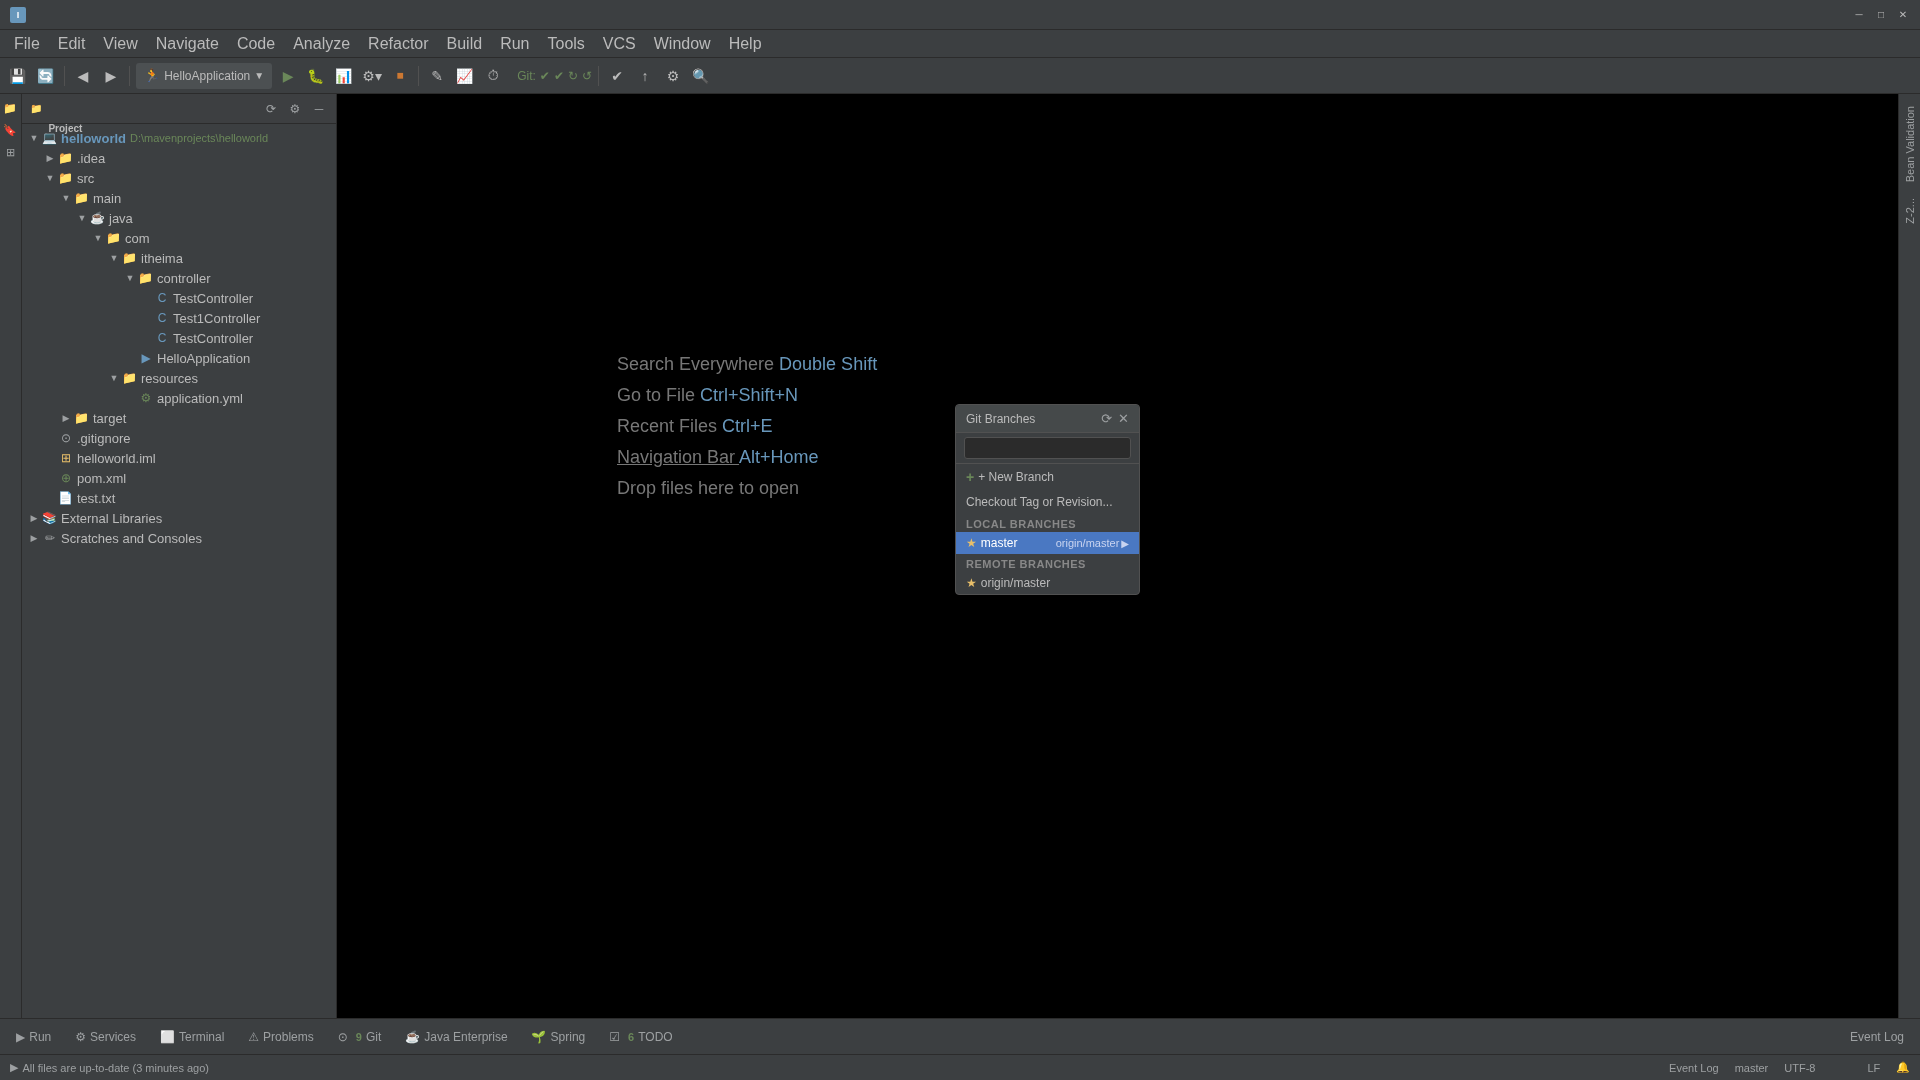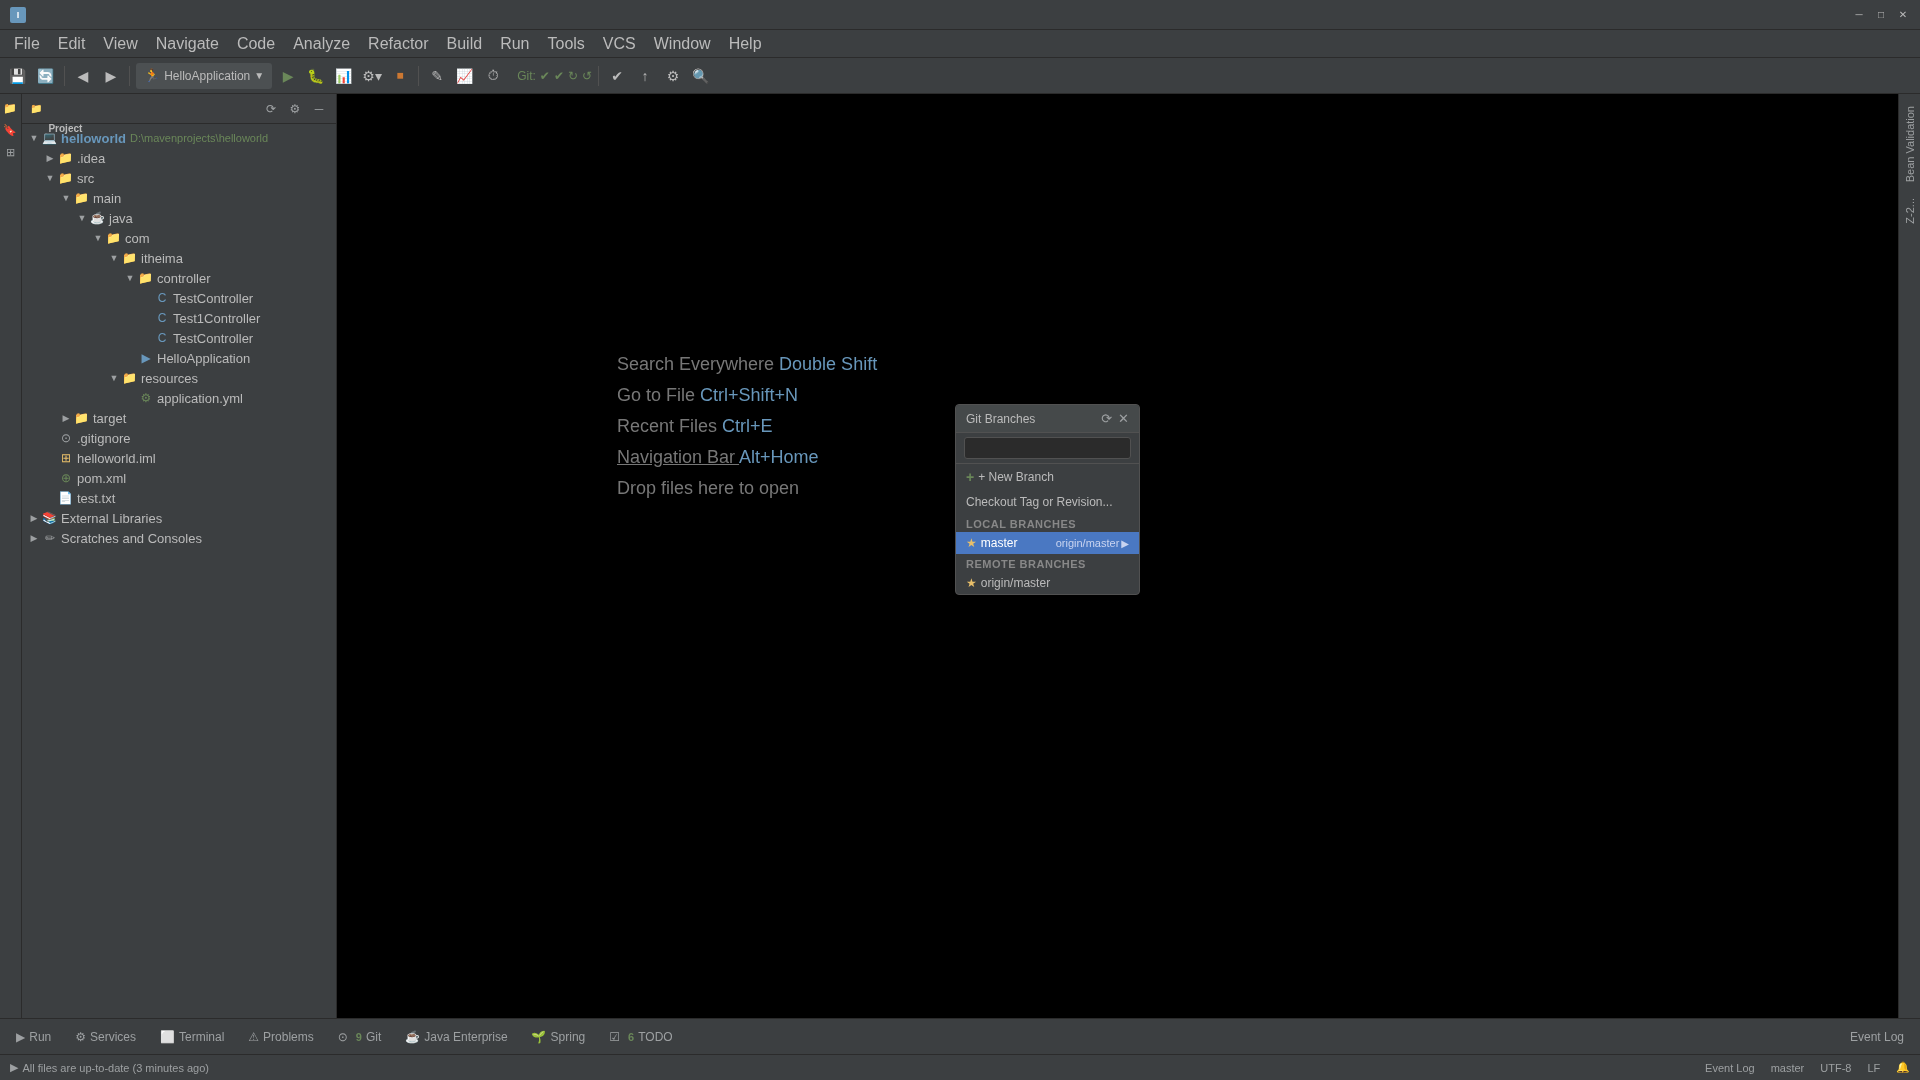--- a/index.html
+++ b/index.html
@@ -743,16 +743,16 @@
 
 <div id="status-bar">
   <div class="status-left">
     <span>▶</span>
     <span>All files are up-to-date (3 minutes ago)</span>
   </div>
   <div class="status-right">
     <span>Event Log</span>
     <span style="cursor:pointer;">master</span>
     <span style="cursor:pointer;">UTF-8</span>
-    <span style="cursor:pointer;">LF</span>
+    <span style="cursor:pointer;margin-left:36px;">LF</span>
     <span style="cursor:pointer;">🔔</span>
   </div>
 </div>
 
 </body></html>

